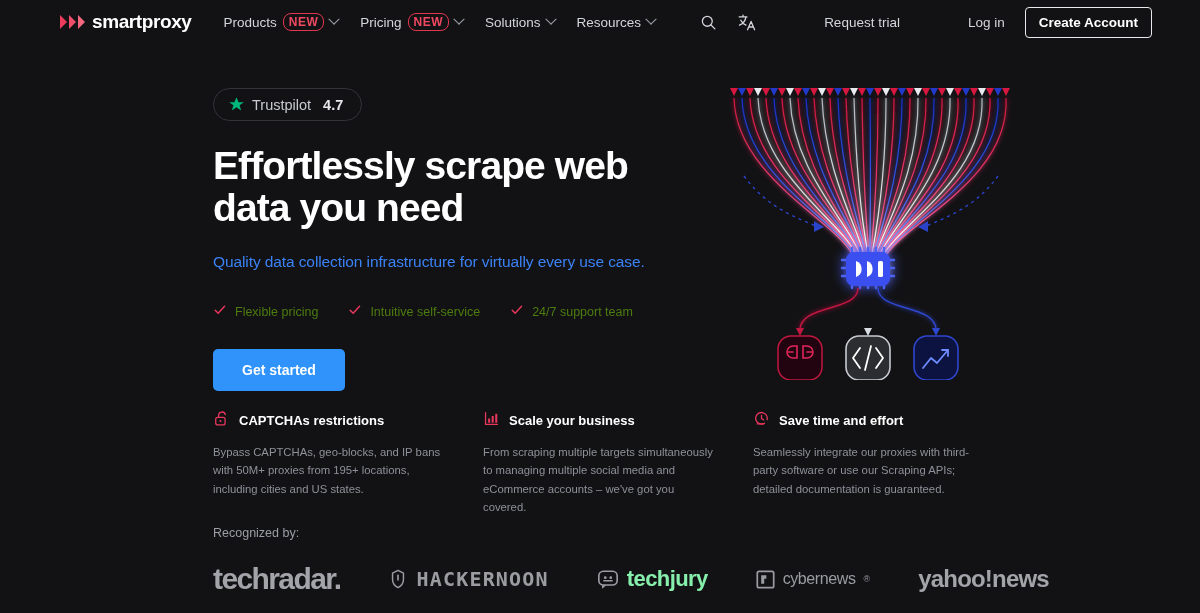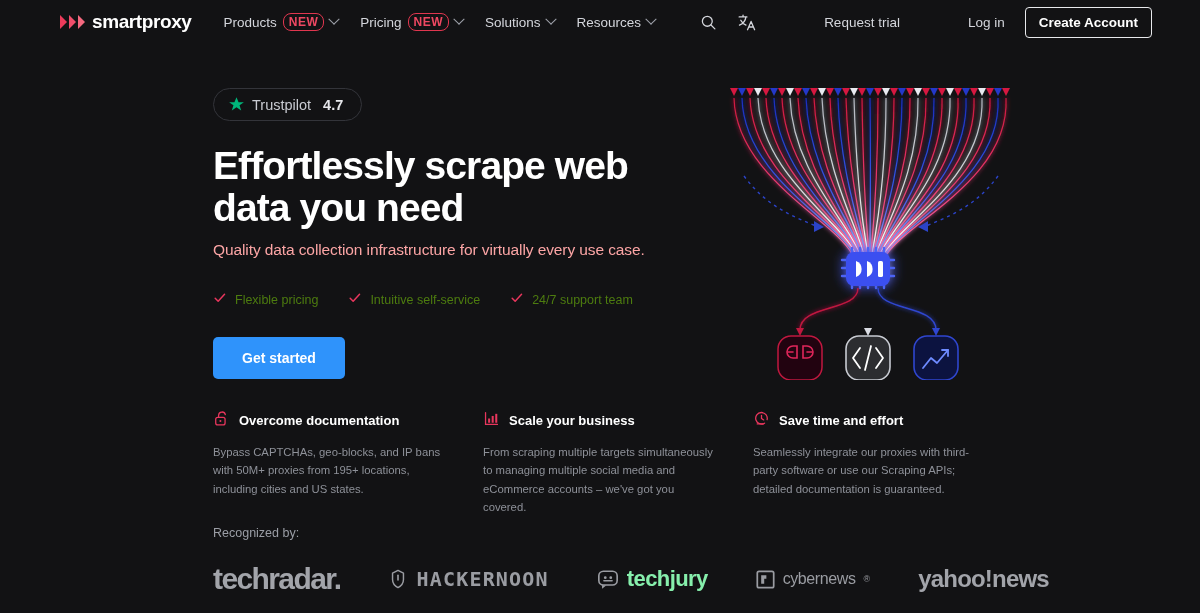--- a/index.html
+++ b/index.html
@@ -69,21 +69,21 @@
   }
   .tp-star { width: 17px; height: 17px; }
   .tp-name { color: #C9CBD2; font-size: 14.5px; }
   .tp-score { color: #E6E7EB; font-size: 14.5px; font-weight: bold; margin-left: 5px;}
   h1.headline {
     margin-top: 24px;
     color: #FFFFFF; font-size: 39px; font-weight: bold;
     line-height: 1.08; letter-spacing: -0.9px; max-width: 480px;
   }
   .subhead {
-    margin-top: 12px; color: #fca5a5; font-size: 15.5px; letter-spacing: -0.1px;
+    margin-top: 24px; color: #3b82f6; font-size: 15.5px; letter-spacing: -0.1px;
   }
   .checks { display: flex; align-items: center; gap: 30px; margin-top: 32px; }
   .check { display: flex; align-items: center; gap: 8px; }
   .check-txt { color: #4d7c0f; font-size: 12.5px; }
   .cta {
     display: inline-block; margin-top: 28px;
     background: #2F93FB; color: #FFFFFF;
     font-size: 14px; font-weight: bold;
     padding: 13px 29px; border: none; border-radius: 5px; cursor: pointer;
   }
@@ -422,21 +422,21 @@
 
     <div class="card">
       <div class="card-head">
         <span>
           <svg width="17" height="17" viewBox="0 0 20 20" fill="none">
             <rect x="3.2" y="8.6" width="11" height="9" rx="2.4" stroke="#E8365D" stroke-width="1.5"></rect>
             <path d="M6.6 8.6V6.2a4 4 0 0 1 7.9-.7" stroke="#E8365D" stroke-width="1.5" stroke-linecap="round"></path>
             <circle cx="8.7" cy="13" r="1.2" fill="#E8365D"></circle>
           </svg>
         </span>
-        <span class="card-title">Overcome documentation</span>
+        <span class="card-title">CAPTCHAs restrictions</span>
       </div>
       <div class="card-body">Bypass CAPTCHAs, geo-blocks, and IP bans with 50M+ proxies from 195+ locations, including cities and US states.</div>
     </div>
 
     <div class="card">
       <div class="card-head">
         <span>
           <svg width="17" height="17" viewBox="0 0 20 20" fill="none">
             <path d="M3 3v14h14" stroke="#E8365D" stroke-width="1.5" stroke-linecap="round"></path>
             <rect x="6" y="10" width="2.4" height="5" fill="#E8365D"></rect>

